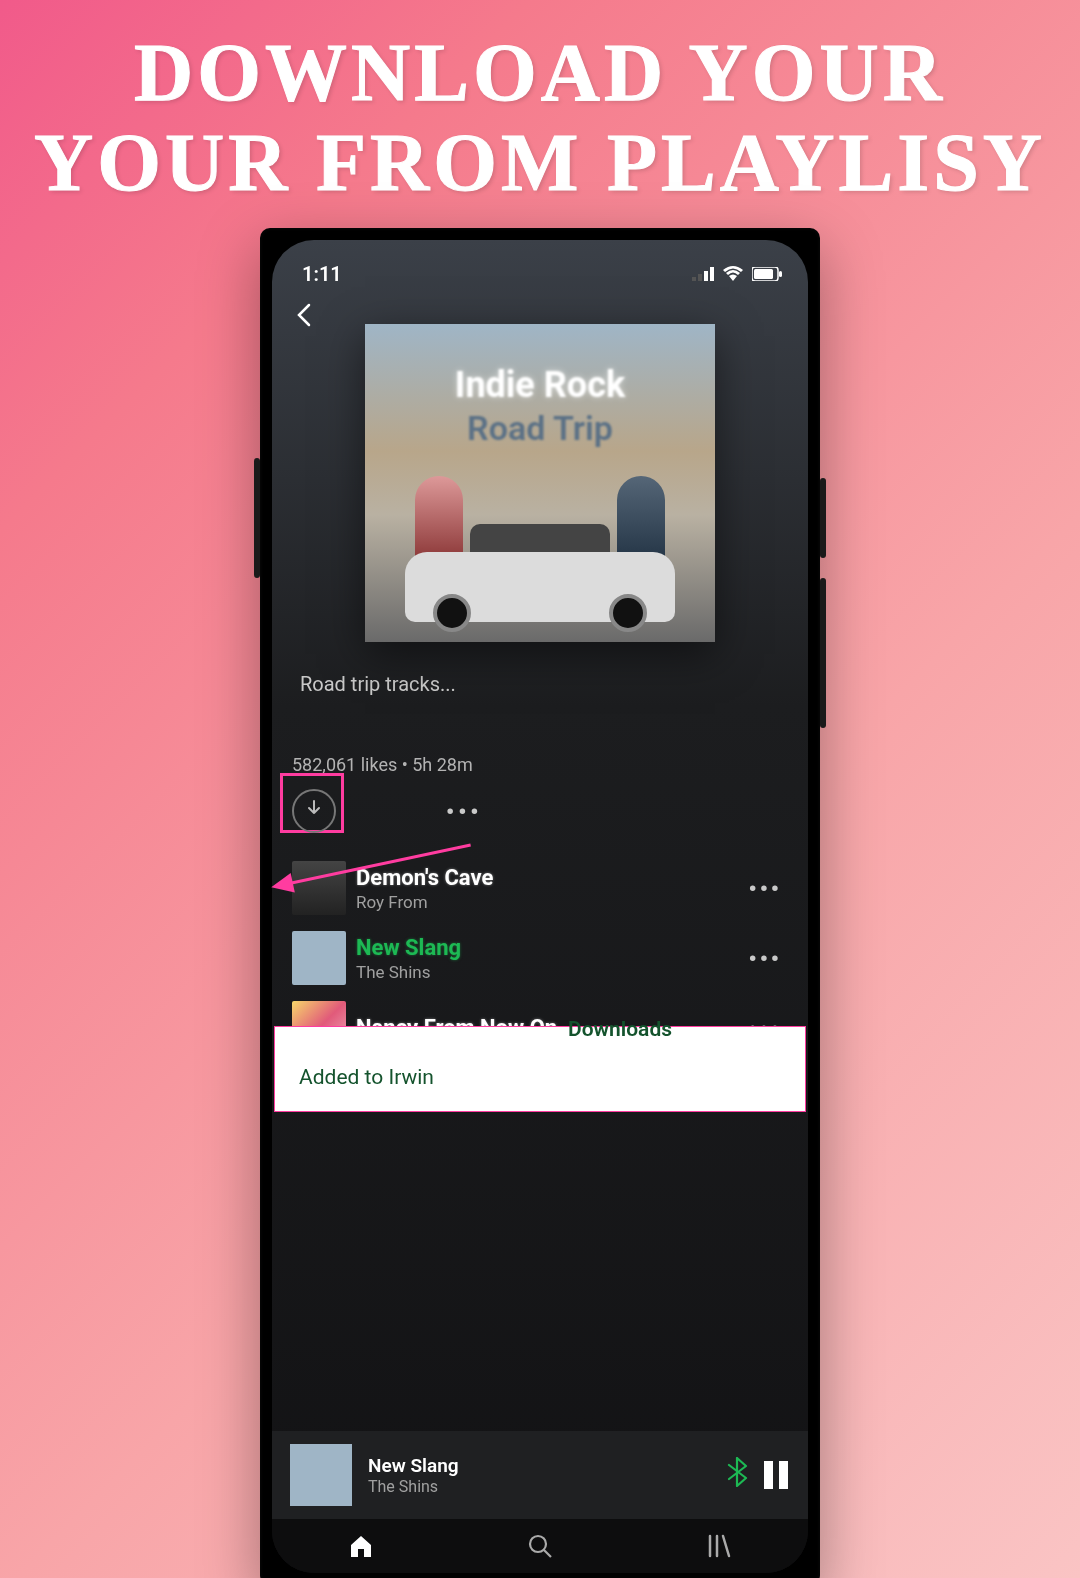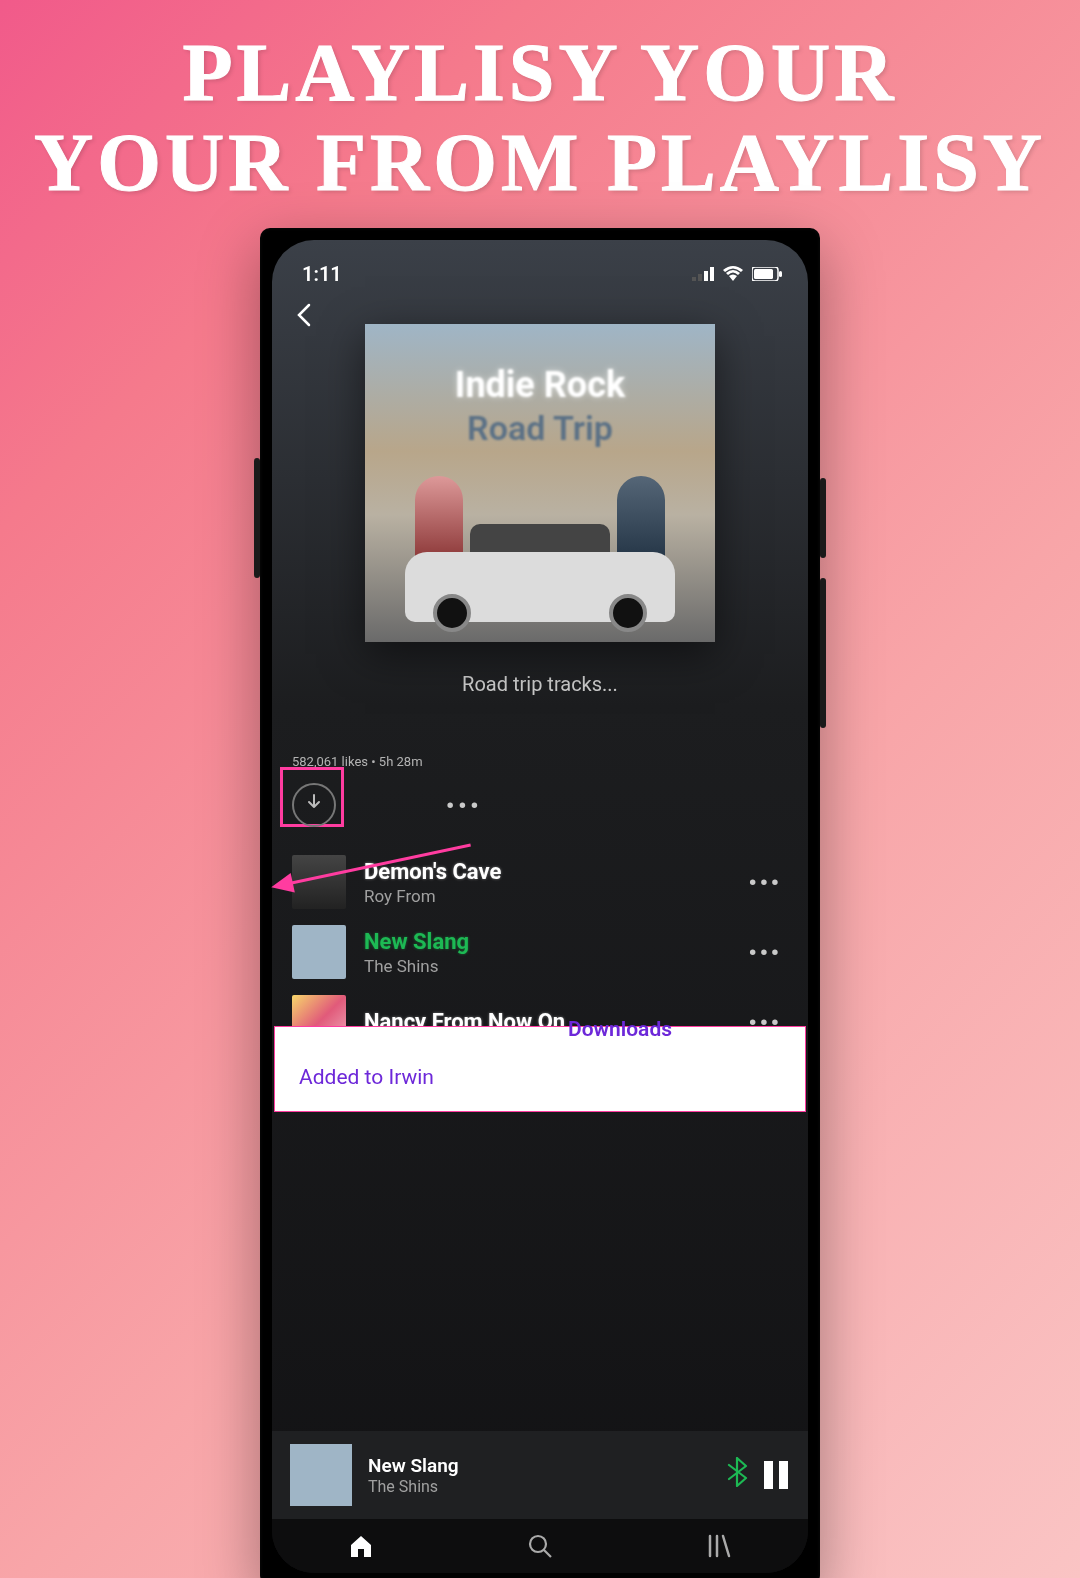--- a/index.html
+++ b/index.html
@@ -70,47 +70,47 @@
   .cover-title2 { margin-top:2px; color:#5b7186; font-size:34px; font-weight:600; filter:blur(1px); }
   .car { position:absolute; bottom:0; left:0; right:0; height:155px; }
   .car-body { position:absolute; left:40px; right:40px; bottom:20px; height:70px; background:#dcdcdc; border-radius:22px 22px 10px 10px; }
   .car-roof { position:absolute; left:105px; right:105px; bottom:80px; height:38px; background:#444; border-radius:10px 10px 0 0; }
   .wheel { position:absolute; bottom:10px; width:38px; height:38px; background:#111; border-radius:50%; border:4px solid #888;}
   .wheel.l{left:68px;} .wheel.r{right:68px;}
   .person { position:absolute; bottom:78px; width:48px; height:88px; border-radius:24px 24px 8px 8px; }
   .person.l{ left:50px; background:linear-gradient(#d99,#833); }
   .person.r{ right:50px; background:linear-gradient(#567,#234); }
 
-  .desc { padding: 30px 13px 0; color:#c9c9c9; font-size:20px;text-align:center; }
-  .meta { padding: 58px 20px 8px; color:#b3b3b3; font-size:13px; }
+  .desc { padding: 30px 28px 0; color:#c9c9c9; font-size:20px; }
+  .meta { padding: 58px 20px 8px; color:#b3b3b3; font-size:18px; }
 
   .action-row { display:flex; align-items:center; gap:110px; padding: 6px 20px 16px; }
   .dl-btn {
     width:44px; height:44px; border:2px solid #777; border-radius:50%;
     display:flex; align-items:center; justify-content:center;
     position:relative;
   }
   .hl-box { position:absolute; border:3px solid #ff3ca0; pointer-events:none; }
   .hl-dl { left:8px; top:-10px; width:64px; height:60px; }
   .dots { letter-spacing:4px; color:#c9c9c9; font-size:22px; font-weight:900; }
 
   .tracks { padding: 4px 10px 0 10px; }
-  .track { display:flex; align-items:center; gap:18px; padding:8px 10px; }
+  .track { display:flex; align-items:center; gap:10px; padding:8px 10px; }
   .thumb { width:54px; height:54px; background:#9fb5c6; border-radius:2px; flex:0 0 54px; display:flex; align-items:center; justify-content:center; color:#555; font-size:10px; overflow:hidden;}
   .thumb.dark { background:linear-gradient(#444,#222); }
   .thumb.warm { background:linear-gradient(135deg,#f7d76a,#e15a7a,#f0b1c0); }
   .tmeta { flex:1; }
   .ttitle { font-size:22px; font-weight:700; color:#fff; filter:blur(.6px); text-shadow:0 0 3px rgba(255,255,255,.4); }
   .ttitle.playing { color:#1db954; text-shadow:0 0 3px rgba(29,185,84,.5);}
   .tartist { font-size:17px; color:#a0a0a0; margin-top:2px; }
   .tdots { color:#c9c9c9; font-size:22px; font-weight:900; letter-spacing:3px; padding-right:6px; }
 
   .toast {
     position:absolute; left:2px; right:2px; top: 786px;
-    background:#fff; color:#6d28d9;
+    background:#fff; color:#14532d;
     border:1px solid #ff3ca0;
     padding:14px 24px 22px; font-size:21px;
   }
   .toast .l2 { text-align:center; font-weight:600; margin-top:-24px; margin-left:160px; }
   .toast .l1 { margin-top: 24px; }
 
   .nowbar {
     position:absolute; left:0; right:0; bottom:54px; height:88px;
     background:#1f2022; display:flex; align-items:center; gap:16px; padding:0 18px;
   }
@@ -132,21 +132,21 @@
   .arrow {
     position:absolute; left:275px; top:855px; width:200px; height:60px; pointer-events:none;
   }
   .arrow-line { position:absolute; left:0; top:30px; width:200px; height:3px; background:#ff3ca0; transform:rotate(-12deg); transform-origin:left center;}
   .arrow-head { position:absolute; left:-4px; top:20px; width:0;height:0; border-right:22px solid #ff3ca0; border-top:10px solid transparent; border-bottom:10px solid transparent; transform:rotate(-12deg);}
 </style>
 </head>
 <body>
 
 <div class="hero-title">
-  <div>PLAYLISY YOUR</div>
+  <div>DOWNLOAD YOUR</div>
   <div>YOUR FROM PLAYLISY</div>
 </div>
 
 <div class="phone">
   <div class="phone-btn btn-left"></div>
   <div class="phone-btn btn-right1"></div>
   <div class="phone-btn btn-right2"></div>
   <div class="speaker"></div>
   <div class="camera"></div>
 

